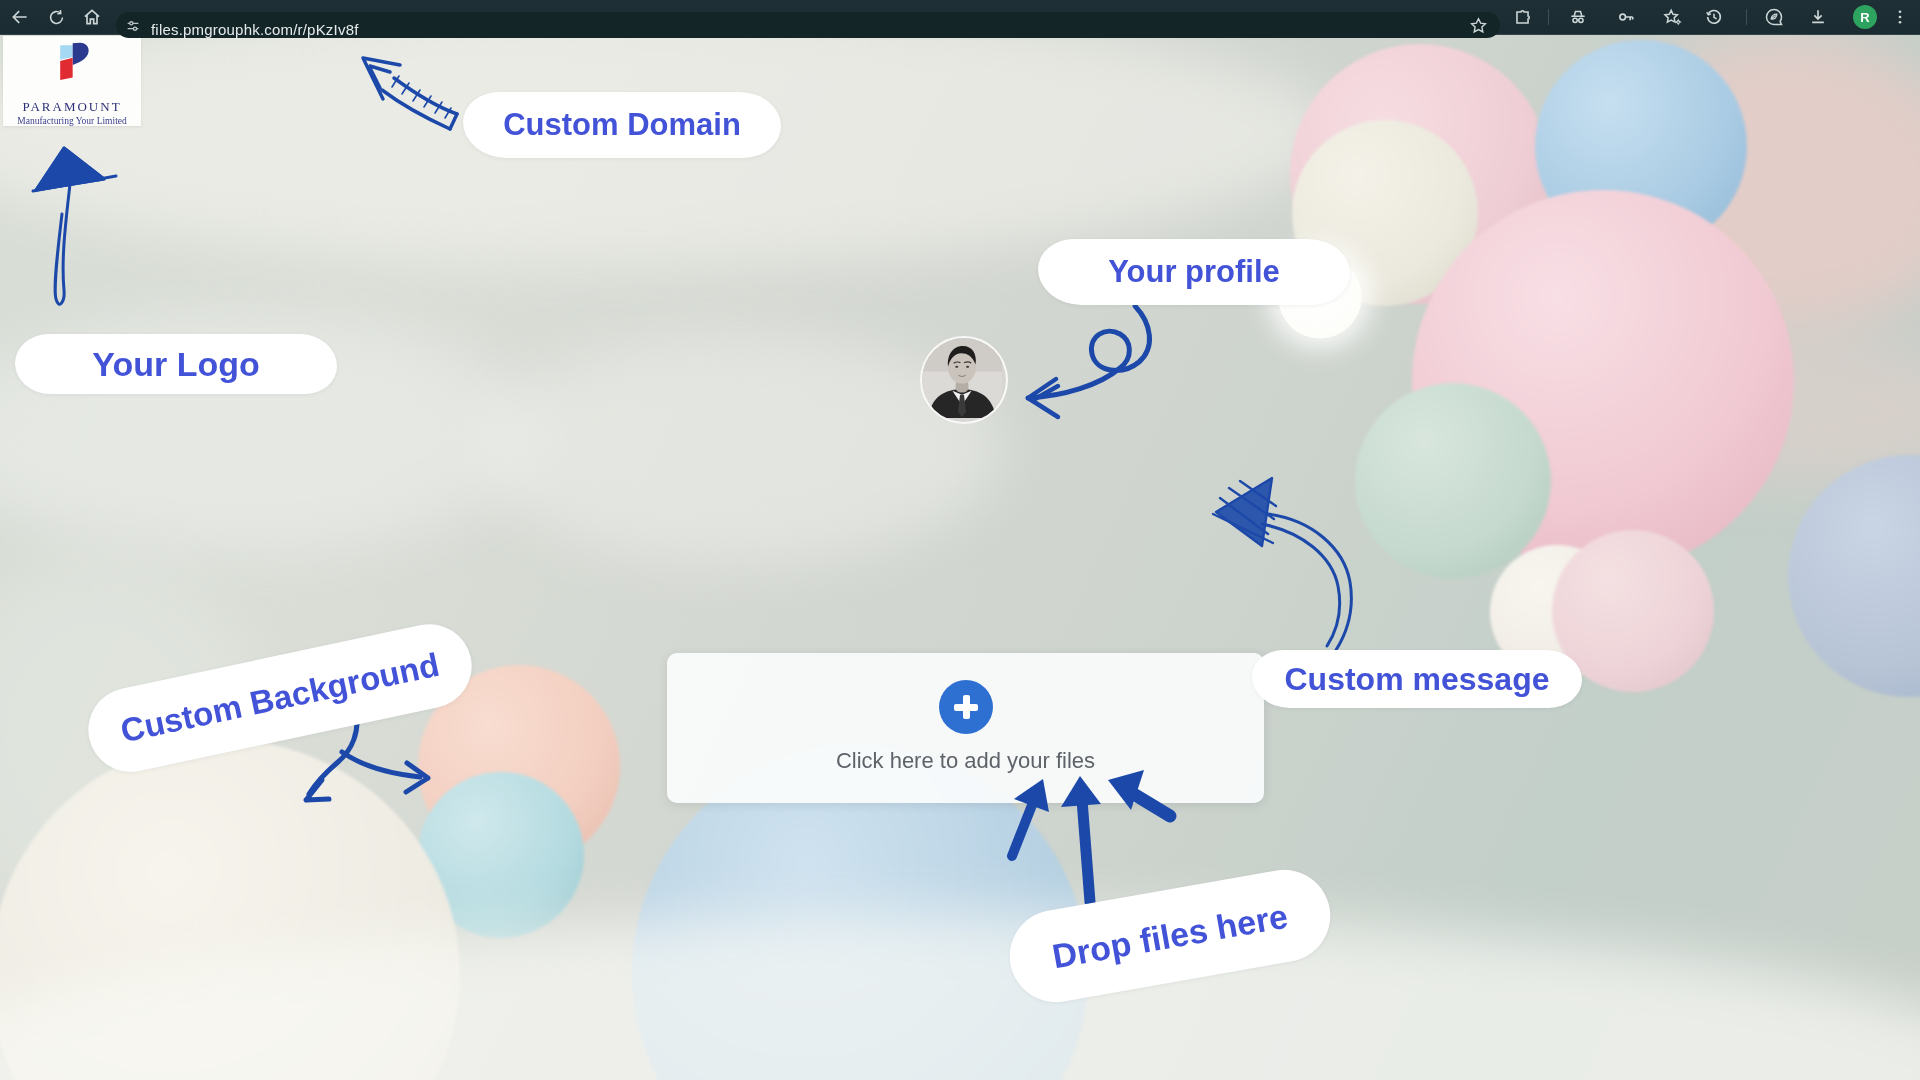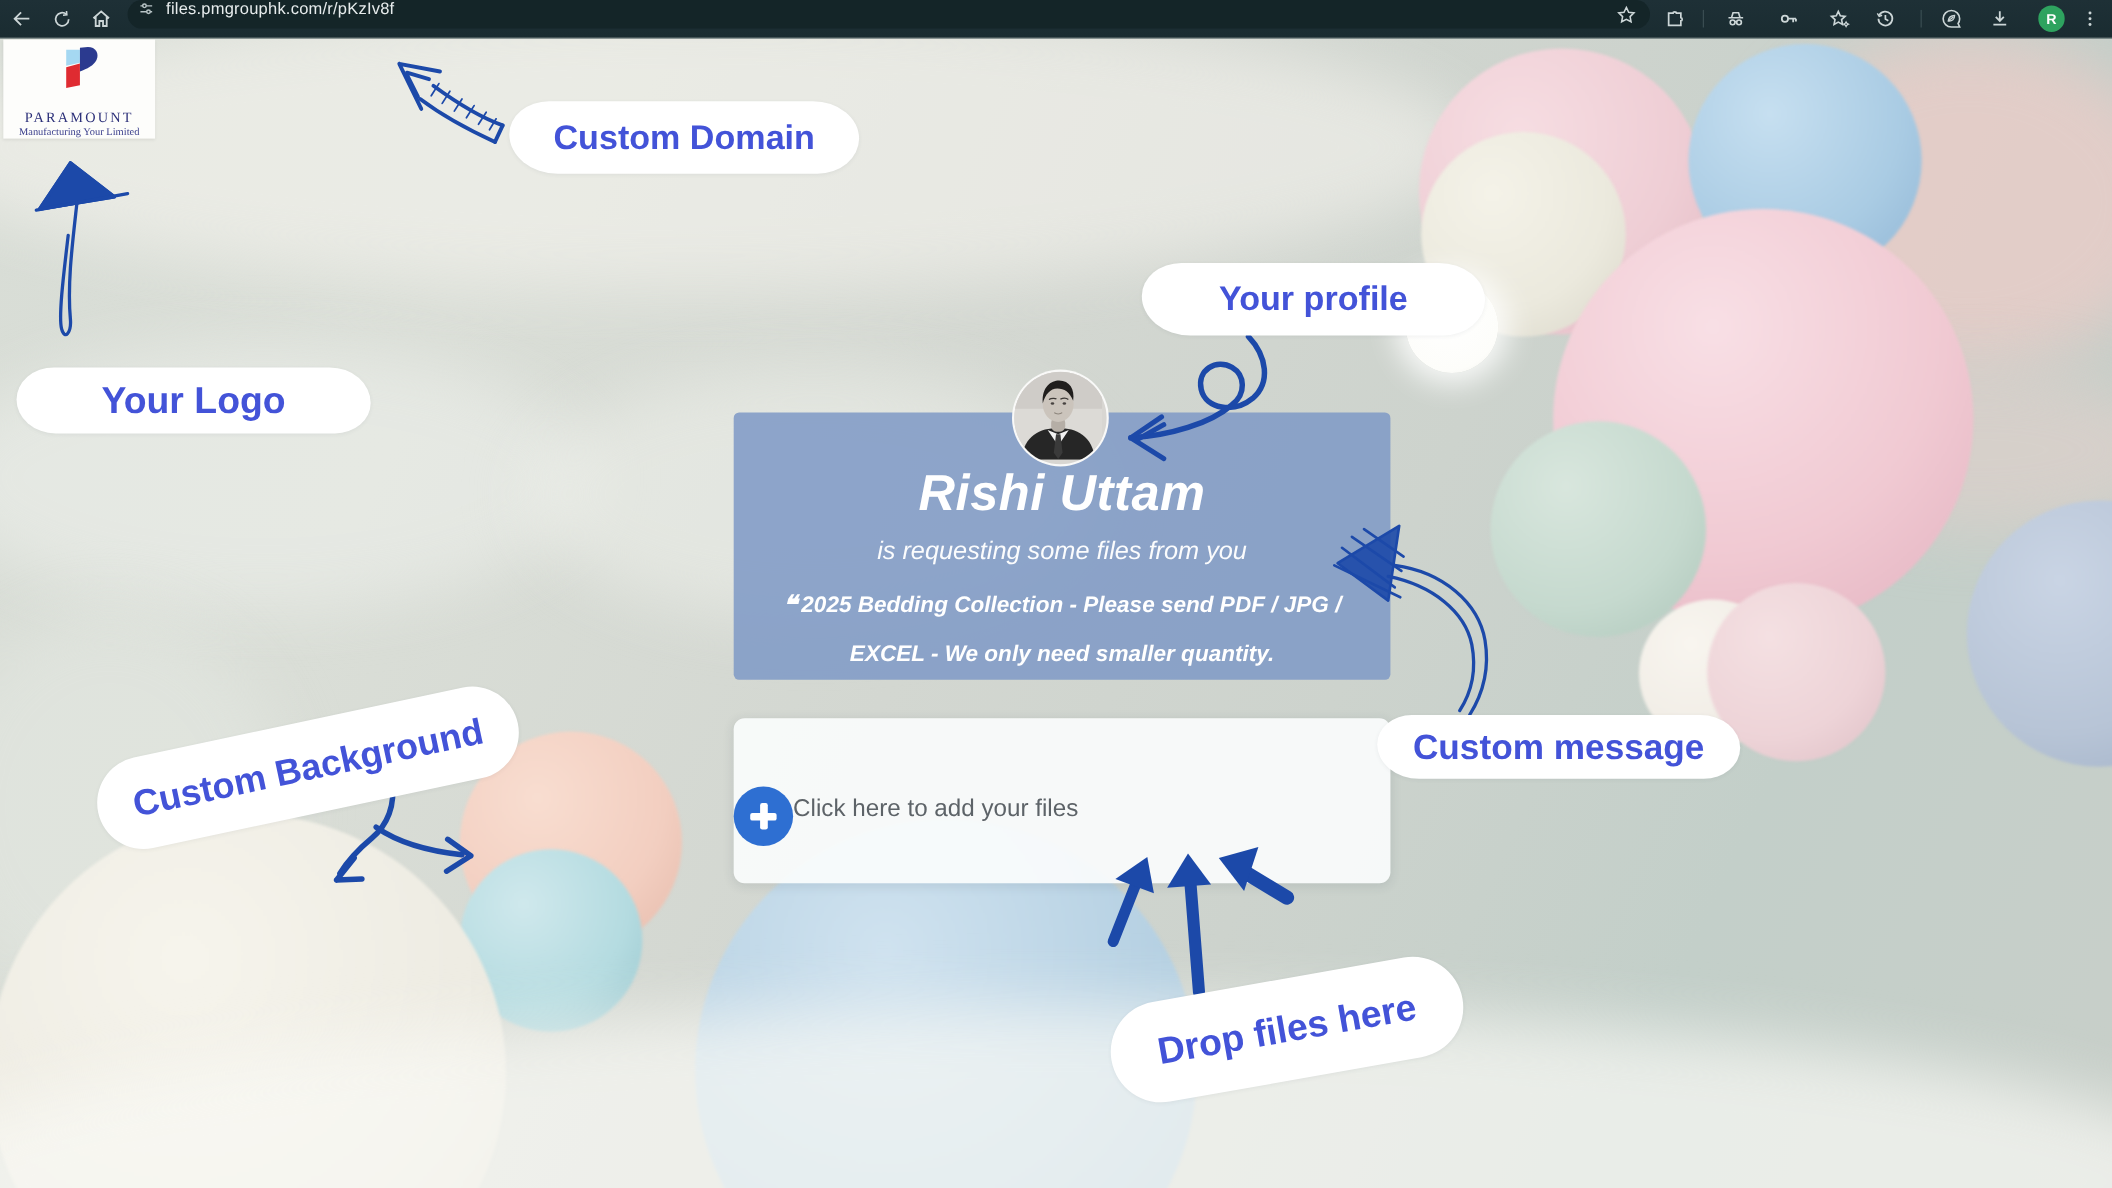--- a/index.html
+++ b/index.html
@@ -33,22 +33,22 @@
   .c-center{left:480px;top:300px;width:520px;height:230px;background:rgba(238,240,235,.55);}
   .c-rightwisp{left:1620px;top:300px;width:360px;height:150px;background:rgba(226,209,203,.6);}
   .c-leftcol{left:-60px;top:520px;width:320px;height:360px;background:rgba(230,234,228,.5);}
   .c-bottom{left:-100px;top:880px;width:2120px;height:320px;background:rgba(250,249,245,.7);}
 
   
   #toolbar{position:absolute;left:0;top:0;width:1920px;height:34px;
            background:linear-gradient(#1e3036,#1a2c31);border-bottom:1px solid #314449;z-index:40;}
   .tb-ic{position:absolute;top:5px;width:24px;height:24px;display:flex;align-items:center;justify-content:center;border-radius:50%;cursor:pointer;}
   .tb-ic svg{display:block;}
-  #addr{position:absolute;left:116px;top:0;width:1384px;height:26px;border-radius:13px;
-        background:#142528;display:flex;align-items:flex-start;}
+  #addr{position:absolute;left:116px;top:12px;width:1384px;height:26px;border-radius:13px;
+        background:#142528;display:flex;align-items:flex-end;}
   #addr .tune{margin-left:9px;}
   #url{margin-left:10px;font-size:15px;color:#e6ebec;letter-spacing:.2px;}
   #star{position:absolute;right:10px;top:1px;}
   .vdiv{position:absolute;top:9px;width:1px;height:16px;background:#3d5055;}
   #avatarR{position:absolute;left:1853px;top:5px;width:24px;height:24px;border-radius:50%;background:#2ea35f;
            color:#fff;font-size:13px;font-weight:bold;display:flex;align-items:center;justify-content:center;cursor:pointer;}
 
   
   #logo{position:absolute;left:3px;top:36px;width:138px;height:90px;background:#fdfdfb;z-index:15;
         display:flex;flex-direction:column;align-items:center;box-shadow:0 1px 3px rgba(0,0,0,.08);}
@@ -62,21 +62,21 @@
   #reqavatar{position:absolute;left:920px;top:336px;width:84px;height:84px;border-radius:50%;z-index:12;
              overflow:hidden;border:2px solid rgba(255,255,255,.85);background:#d8d6d2;cursor:pointer;}
   #reqname{margin-top:46px;font-size:46px;font-weight:bold;font-style:italic;letter-spacing:.5px;}
   #reqsub{margin-top:12px;font-size:23px;font-style:italic;font-weight:400;opacity:.97;}
   #reqmsg{margin:14px auto 0;width:540px;font-size:20.5px;font-weight:bold;font-style:italic;line-height:1.95;}
   #reqmsg .q{font-size:24px;vertical-align:-2px;margin-right:4px;}
 
   
   #dropcard{position:absolute;left:667px;top:653px;width:597px;height:150px;z-index:10;cursor:pointer;
             background:rgba(250,252,252,.93);border-radius:10px;box-shadow:0 2px 10px rgba(40,60,70,.12);
-            display:flex;align-items:center;}
+            display:flex;flex-direction:column;align-items:center;}
   #plusbtn{margin-top:27px;width:54px;height:54px;border-radius:50%;background:#2e6fd2;position:relative;}
   #plusbtn::before,#plusbtn::after{content:"";position:absolute;background:#fff;border-radius:2px;}
   #plusbtn::before{left:15px;top:24px;width:24px;height:7px;}
   #plusbtn::after{left:24px;top:15px;width:7px;height:24px;}
   #droplabel{margin-top:14px;font-size:22px;color:#5d6368;}
 
   
   .pill{position:absolute;z-index:20;background:#fff;display:flex;align-items:center;justify-content:center;
         color:#4353d8;font-weight:bold;box-shadow:0 1px 4px rgba(60,70,90,.07);}
   #p-domain{left:463px;top:92px;width:318px;height:66px;border-radius:36px 42px 38px 44px/30px 34px 32px 36px;font-size:31px;}
@@ -119,27 +119,20 @@
   <div id="logo">
     <svg class="mark" width="42" height="46" viewBox="0 0 60 64">
       <path d="M12,5 L31,5 L31,23 L12,27 Z" fill="#a5d8f2"></path>
       <path d="M31,2 L42,1 C53,1 58,10 54,19 C50,27 41,31 31,35 Z" fill="#2b3a8f"></path>
       <path d="M12,29 L31,24 L31,54 L12,58 Z" fill="#df2b31"></path>
     </svg>
     <div class="l1">PARAMOUNT</div>
     <div class="l2">Manufacturing Your Limited</div>
   </div>
 
-  <div id="reqcard">
-    <div id="reqname">Rishi Uttam</div>
-    <div id="reqsub">is requesting some files from you</div>
-    <div id="reqmsg">
-      <span class="q">❝</span><span>2025 Bedding Collection - Please send PDF / JPG / EXCEL - We only need smaller quantity.</span>
-    </div>
-  </div>
 
   <div id="reqavatar">
     <svg width="80" height="80" viewBox="0 0 100 100">
       <rect width="100" height="100" fill="#dcdad6"></rect>
       <rect y="0" width="100" height="42" fill="#cfccc8"></rect>
       <path d="M8,100 C11,73 29,64 50,64 C71,64 89,73 92,100 Z" fill="#262626"></path>
       <path d="M38,66 L50,84 L62,66 L50,71 Z" fill="#f2f2f2"></path>
       <path d="M47.5,71 L52.5,71 L55,92 L50,99 L45,92 Z" fill="#3a3a3a"></path>
       <rect x="42" y="52" width="16" height="16" rx="6" fill="#b5aea6"></rect>
       <ellipse cx="50" cy="37" rx="17.5" ry="20" fill="#cbc4bc"></ellipse>

